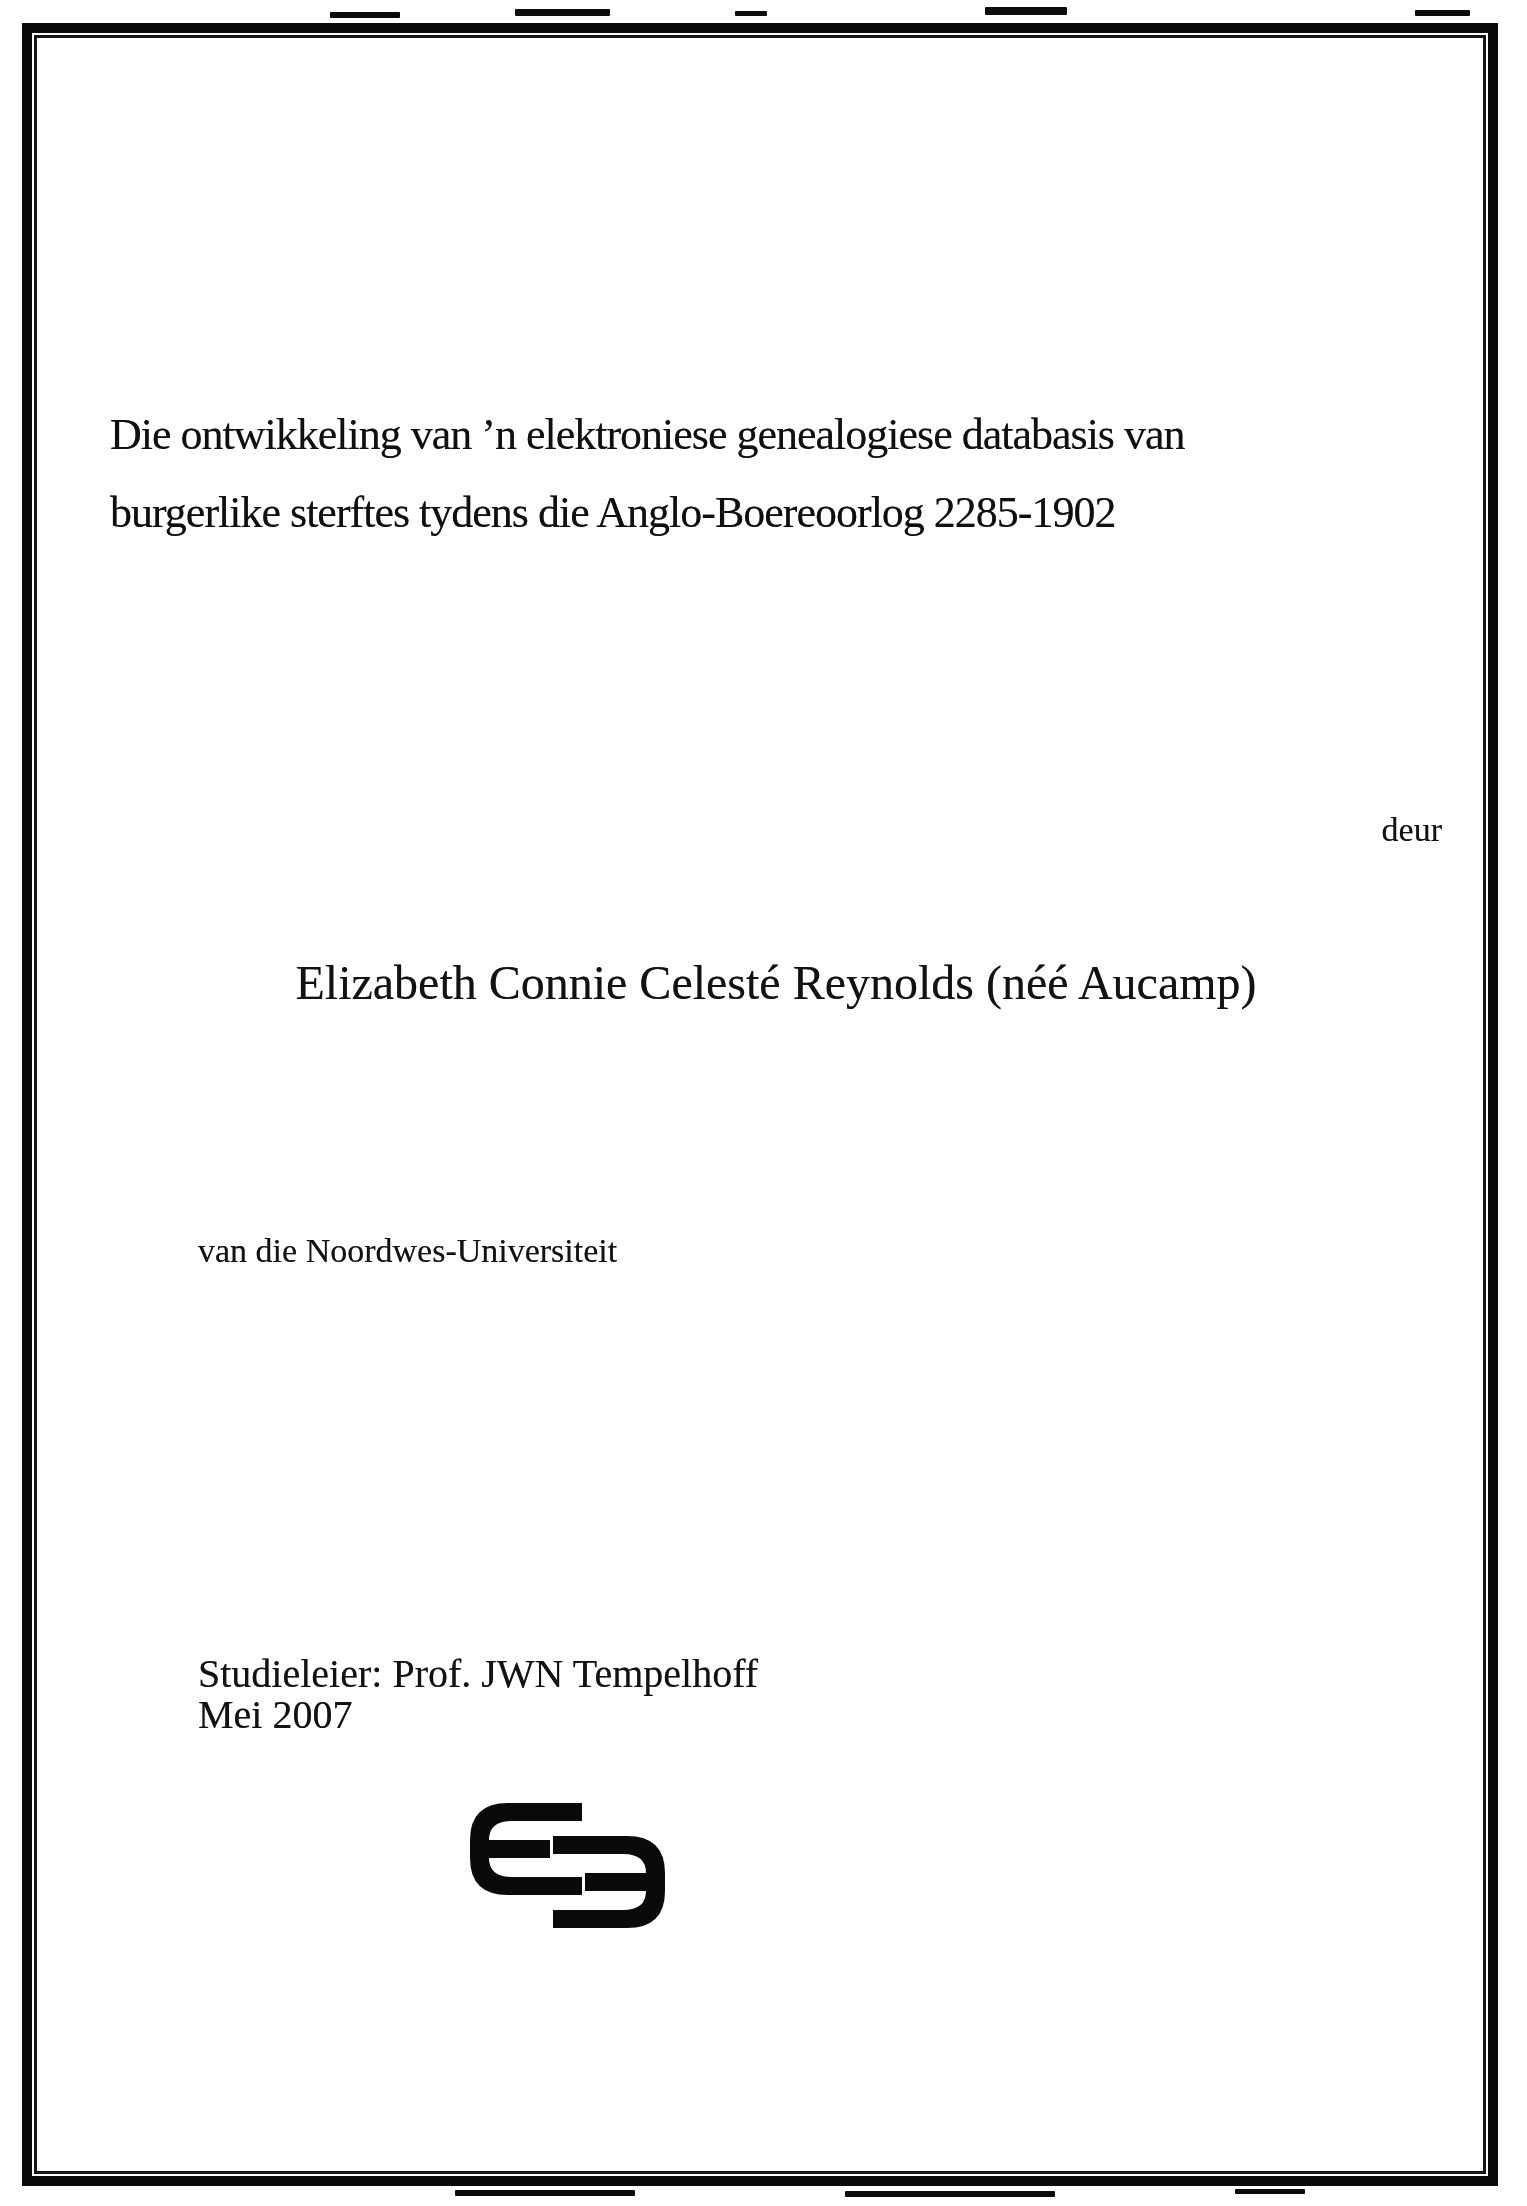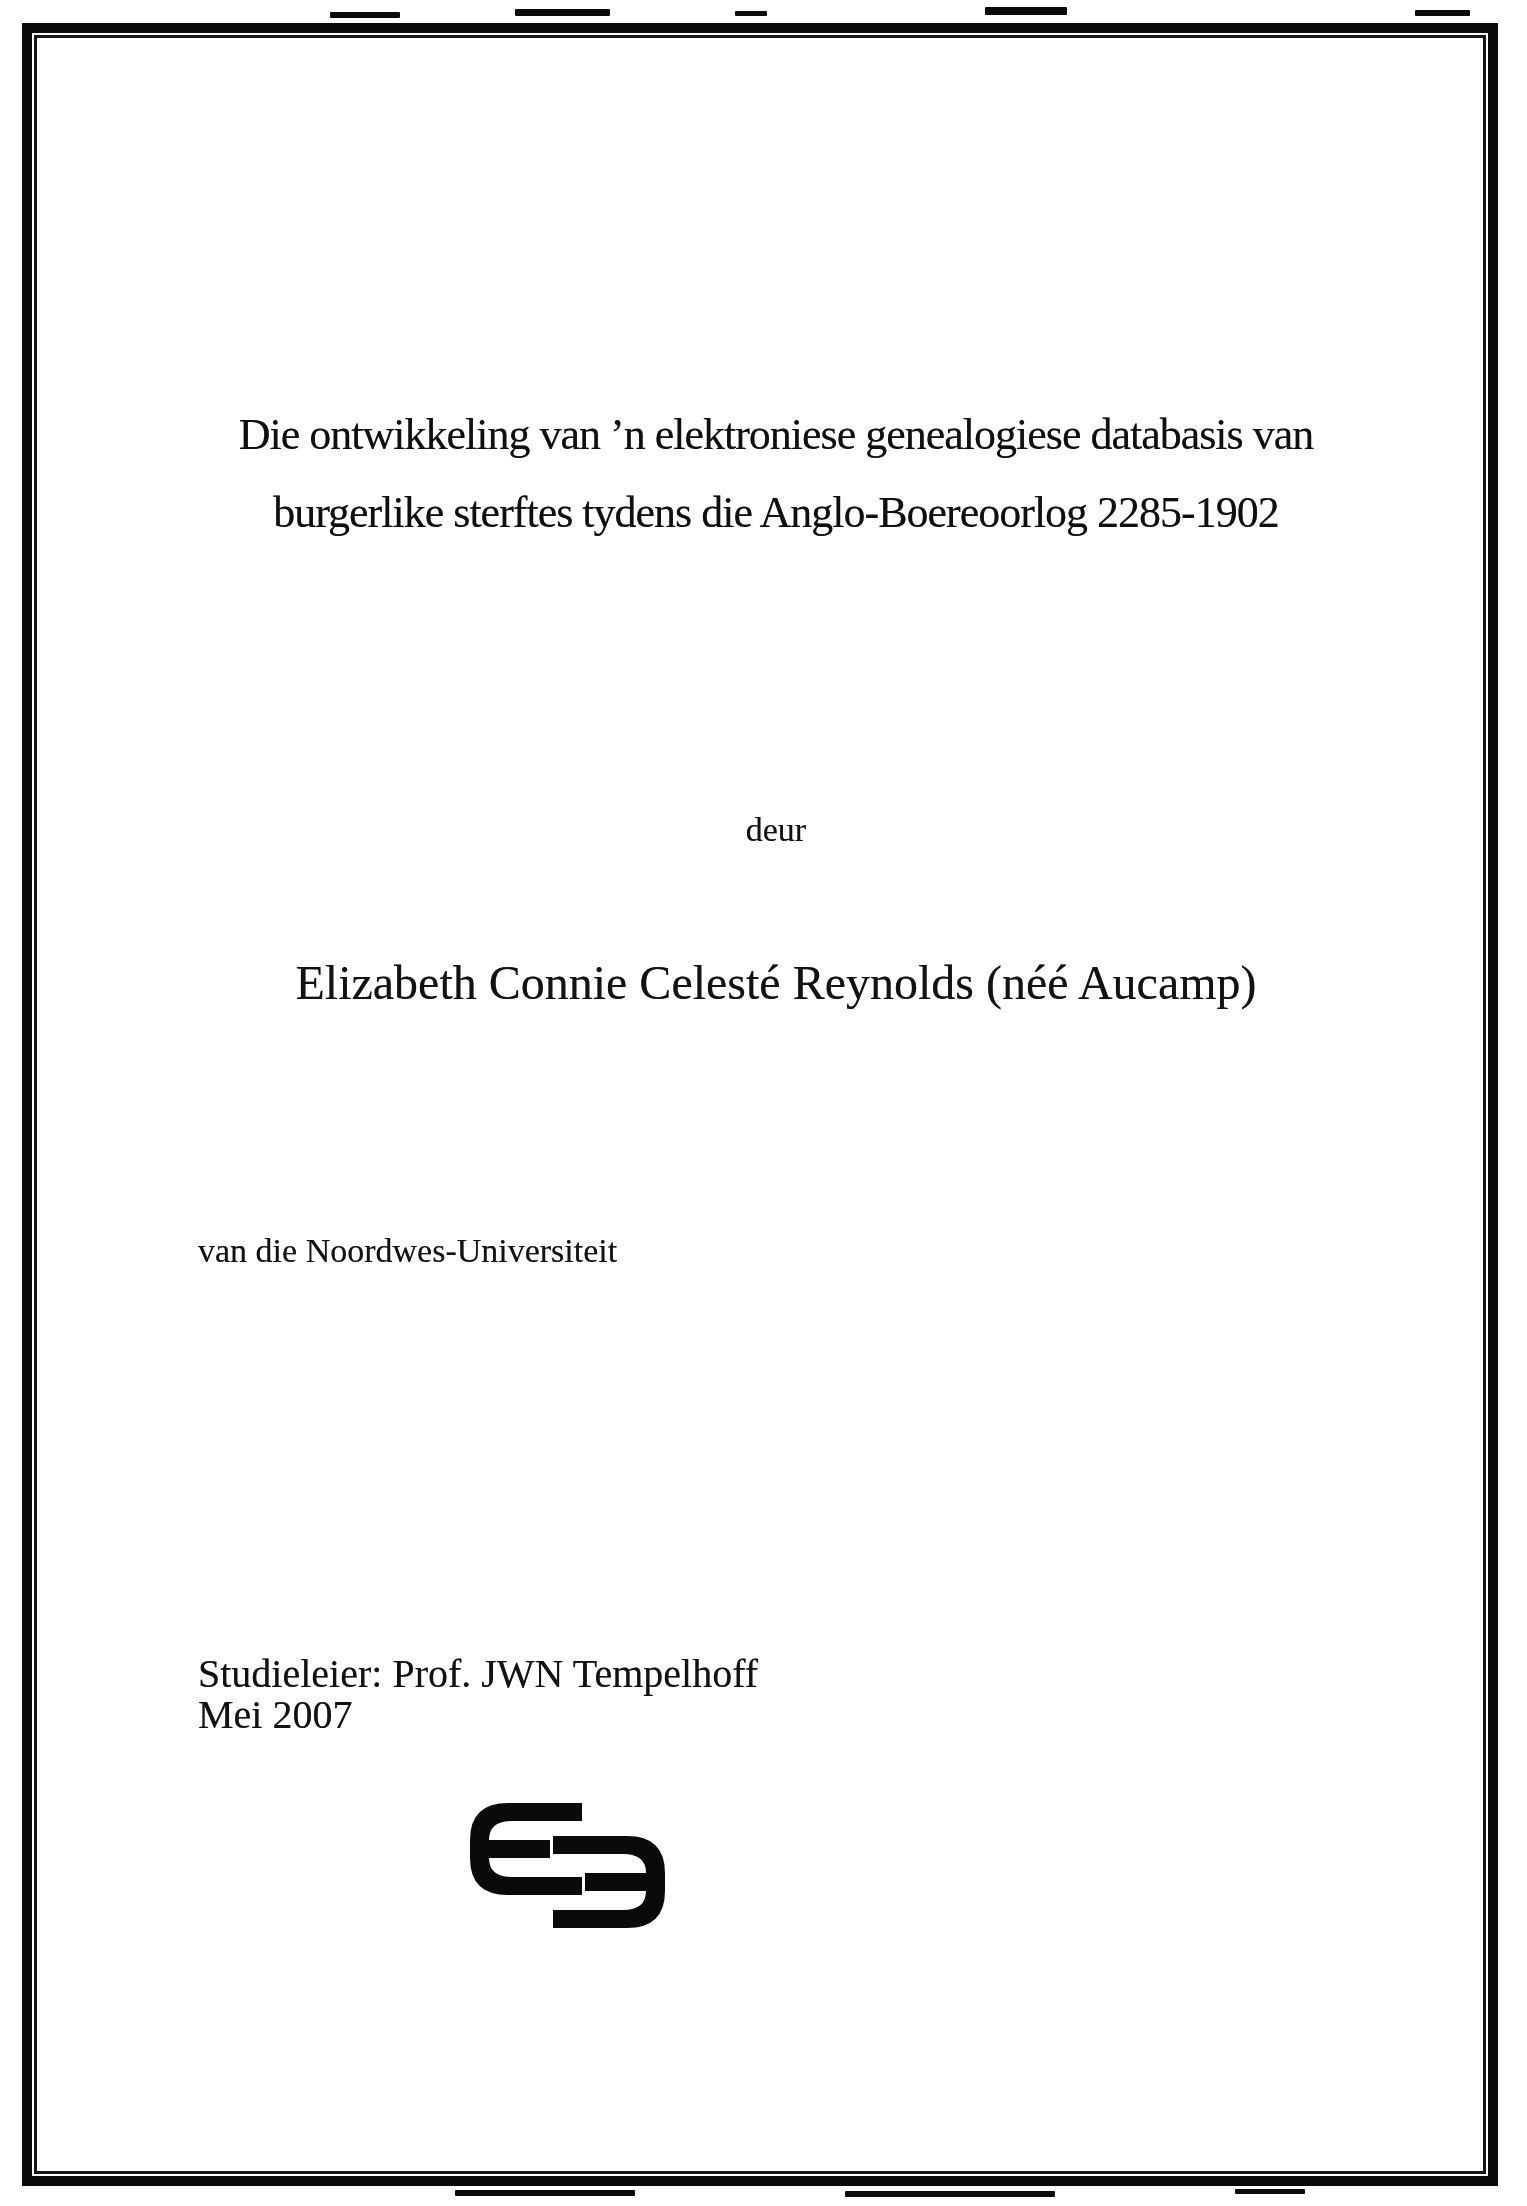--- a/index.html
+++ b/index.html
@@ -3,23 +3,23 @@
 <meta charset="utf-8">
 <style>
   html,body{margin:0;padding:0;background:#ffffff;}
   .page{position:relative;width:1527px;height:2206px;background:#ffffff;
         font-family:"Liberation Serif",serif;color:#121212;overflow:hidden;
         text-shadow:0 0 0.6px rgba(15,15,15,0.55);}
   .artifact{position:absolute;background:#0b0b0b;border-radius:1px;}
   .frame{position:absolute;left:22px;top:23px;width:1476px;height:2163px;
          border:10px solid #0a0a0a;box-sizing:border-box;}
   .frame-inner{position:absolute;inset:2px;border:3px solid #161616;}
-  .title{position:absolute;left:110px;right:85px;top:396px;text-align:center;
+  .title{position:absolute;left:110px;right:85px;top:396px;
          font-size:44px;line-height:78px;letter-spacing:-1px;color:#0f0f0f;}
-  .byline{position:absolute;left:110px;right:85px;top:810px;text-align:center;
+  .byline{position:absolute;left:110px;right:85px;top:810px;text-align:right;
           font-size:34px;line-height:40px;}
   .author{position:absolute;left:110px;right:85px;top:960px;text-align:center;
           font-size:48px;line-height:46px;}
   .statement{position:absolute;left:198px;width:1145px;top:1230px;
              font-size:34px;line-height:41px;}
   .statement .just{text-align:justify;text-align-last:justify;}
   .statement i{font-style:italic;}
   .supervisor{position:absolute;left:198px;top:1653px;font-size:40px;line-height:41px;}
   .logo-mark{position:absolute;left:470px;top:1803px;}
   .logo-text{position:absolute;left:585px;top:1806px;color:#0c0c0c;

